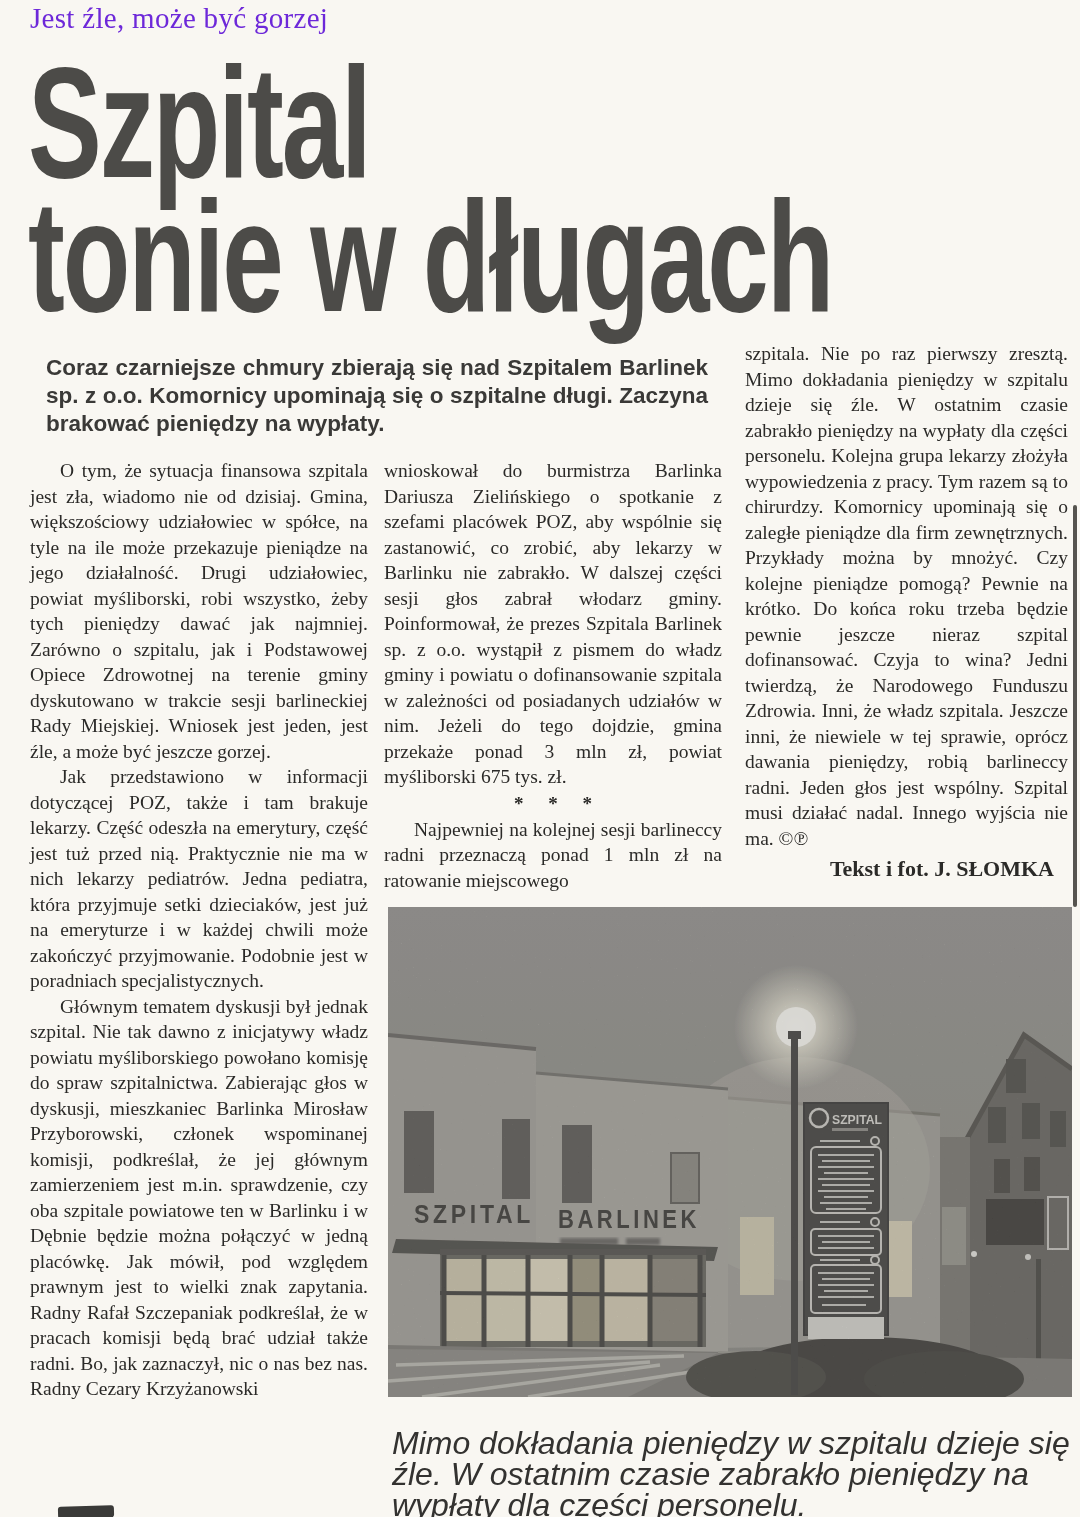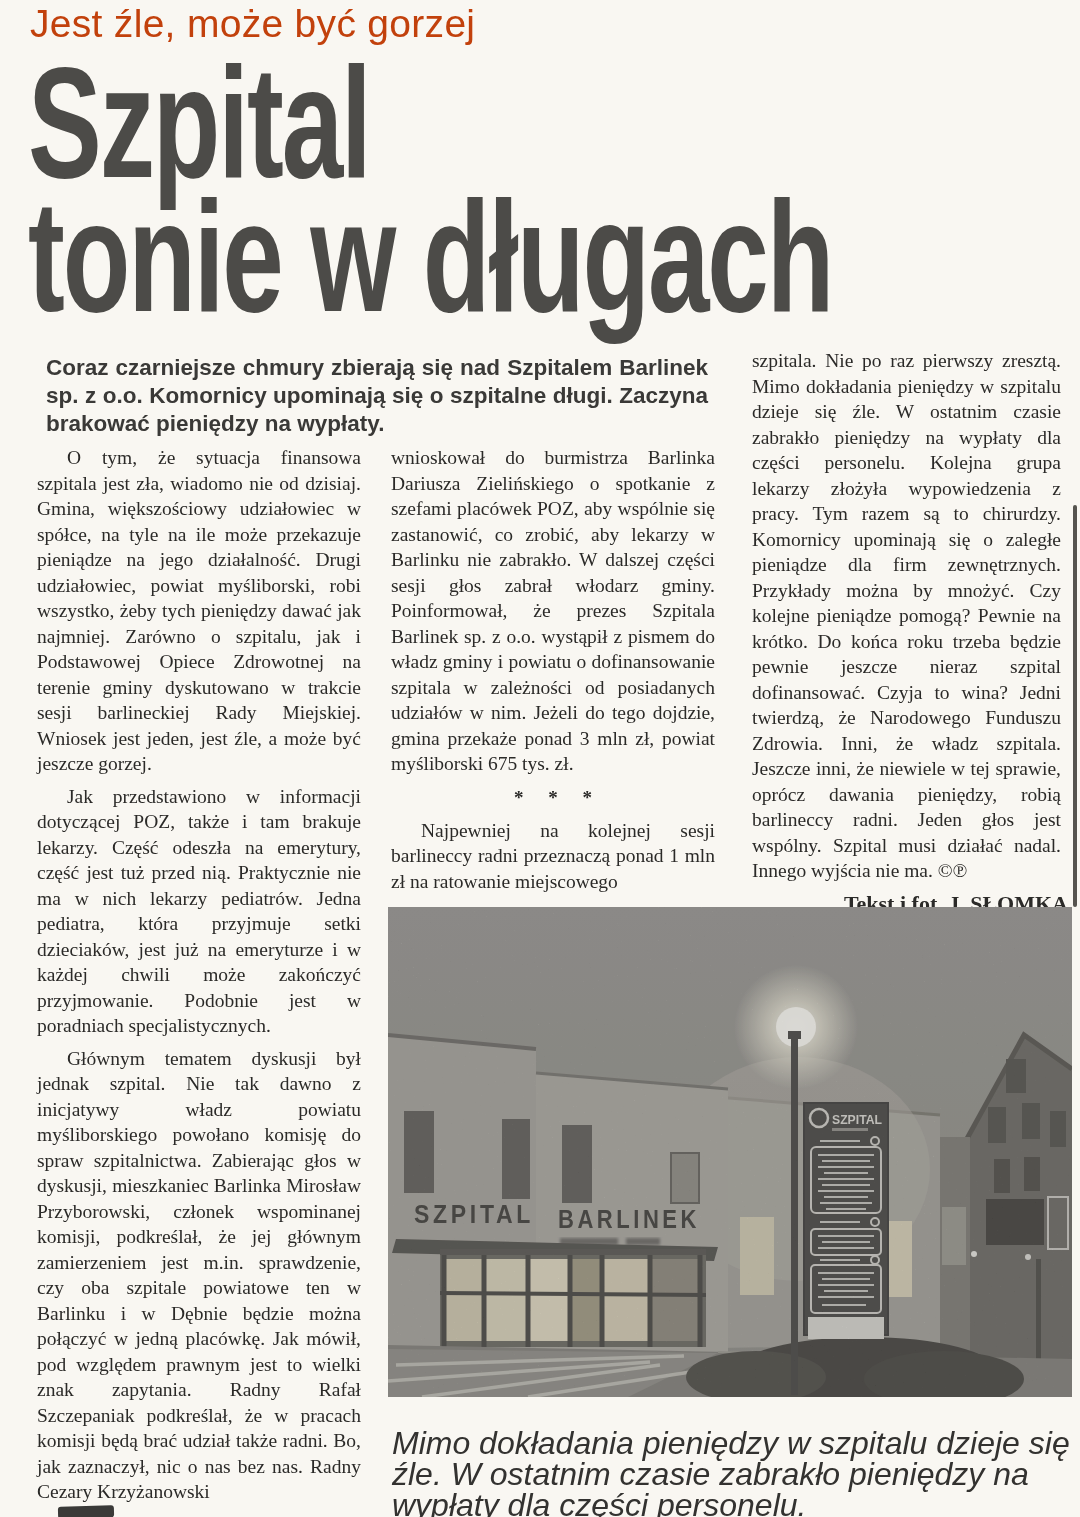--- a/index.html
+++ b/index.html
@@ -3,51 +3,51 @@
 <meta charset="utf-8">
 <style>
   html,body { margin:0; padding:0; background:#e8e6e1; }
   .page {
     position:relative; width:1080px; height:1517px;
     background:#f9f7f2; overflow:hidden; margin:0 auto;
     font-family:"Liberation Serif", serif;
   }
   .kicker {
     position:absolute; left:30px; top:2px;
-    font-family:Liberation Sans, sans-serif;
-    font-size:39px; color:#c2410c; letter-spacing:0.3px;
+    font-family:Liberation Serif, serif;
+    font-size:29px; color:#6d28d9; letter-spacing:0.3px;
   }
   .headline {
     position:absolute; left:28px; top:55px; margin:0;
     font-family:"Liberation Sans", sans-serif; font-weight:bold;
     font-size:158px; line-height:134px; letter-spacing:-3px;
     color:#4c4b48; transform:scaleX(0.70); transform-origin:left top;
     white-space:nowrap;
   }
   .hl-line { display:block; }
   .lead {
     position:absolute; left:30px; top:338px; width:662px; margin:16px;
     font-family:"Liberation Sans", sans-serif; font-weight:bold;
     font-size:22.5px; line-height:28px; color:#3a3937; text-align:justify;
   }
-  .col { position:absolute; top:438px; width:338px; }
+  .col { position:absolute; top:458px; width:338px; }
   .col1 { left:30px; }
   .col2 { left:384px; }
   .col3 { left:745px; top:341px; width:323px; }
   .body {
-    margin:7px; font-size:19.5px; line-height:25.5px;
+    margin:0; font-size:19.5px; line-height:25.5px;
     color:#2b2a28; text-align:justify;
   }
   .indent { text-indent:30px; }
   .separator {
     text-align:center; font-weight:bold; font-size:19px;
     letter-spacing:10px; color:#2b2a28; padding:3px 0 2px 10px;
   }
   .byline {
-    margin:5px 0 0 0; text-align:right; font-weight:bold;
+    margin:5px 14px 0 0; text-align:right; font-weight:bold;
     font-size:22px; color:#2b2a28;
   }
   .photo-wrap {
     position:absolute; left:388px; top:907px; width:684px; height:490px;
     z-index:2; background:#8f8d89;
   }
   .photo-wrap svg { display:block; }
   .caption {
     position:absolute; left:392px; top:1428px; width:684px; margin:0;
     font-family:"Liberation Sans", sans-serif; font-style:italic;

